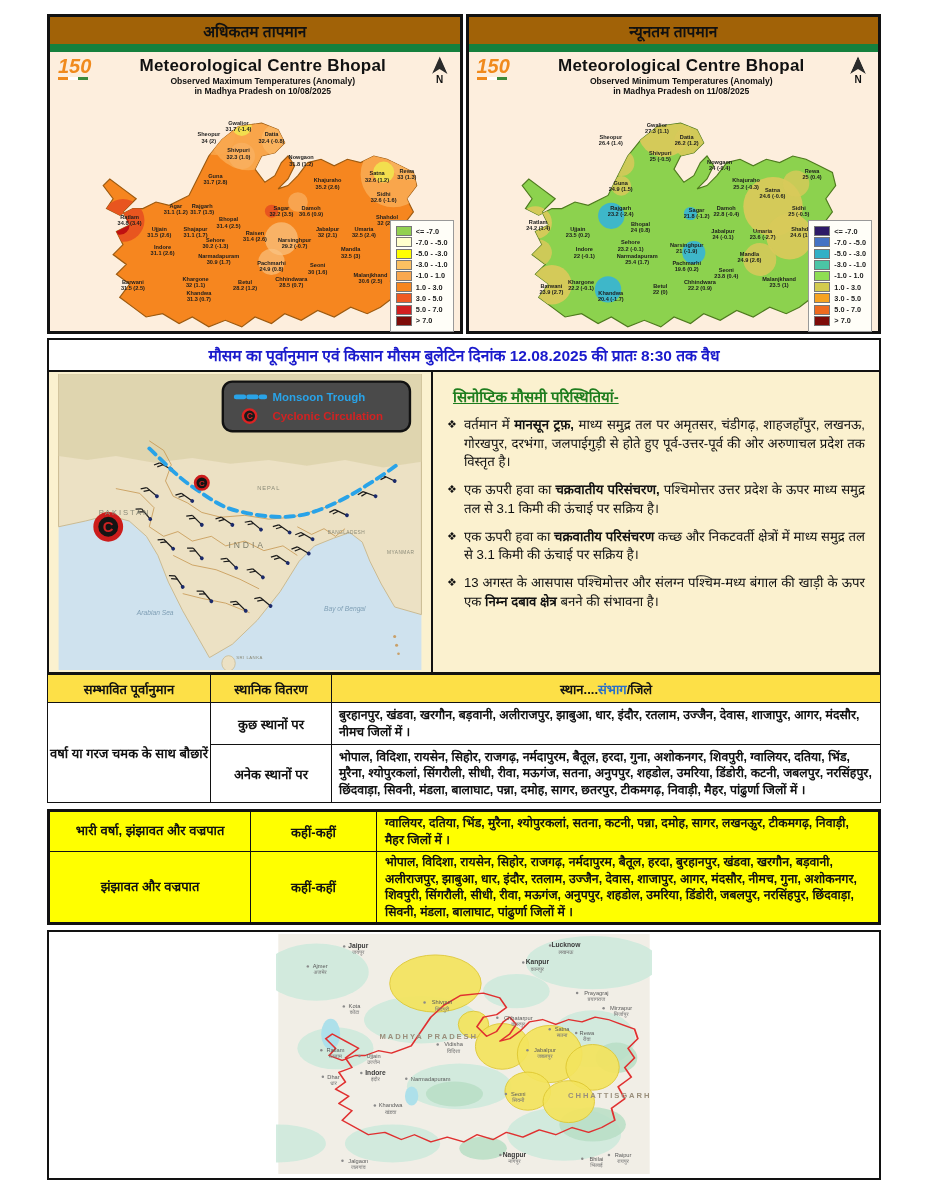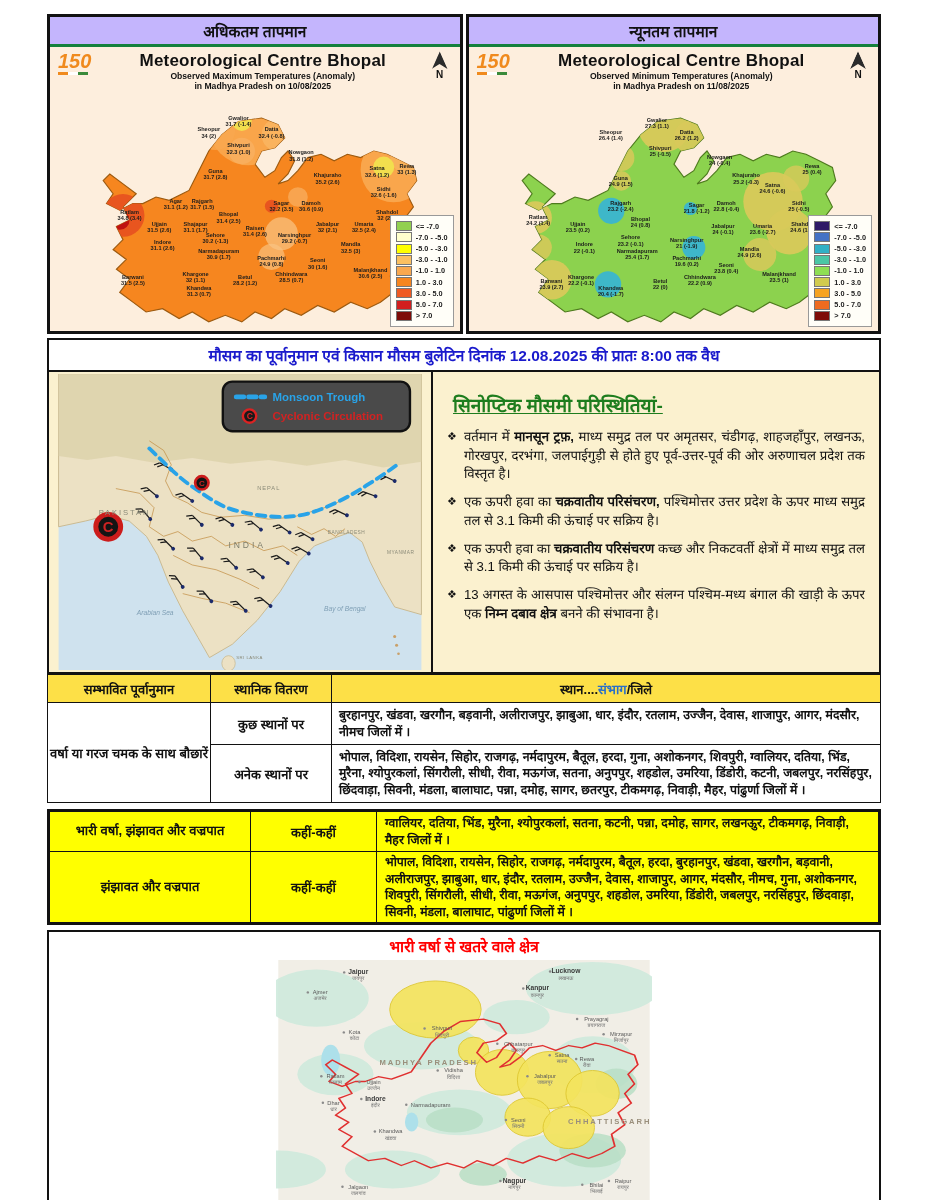--- a/index.html
+++ b/index.html
@@ -2,21 +2,21 @@
 <html lang="hi"><head>
 <meta charset="utf-8">
 <style>
   html,body{margin:0;padding:0;background:#fff;}
   body{width:927px;height:1200px;overflow:hidden;font-family:"Liberation Sans","DejaVu Sans",sans-serif;color:#111;}
   .page{position:relative;width:834px;margin:14px auto 0 47px;}
 
   
   .toprow{display:flex;gap:3px;height:320px;}
   .panel{flex:1;border:3px solid #121212;background:#fdeedd;display:flex;flex-direction:column;box-sizing:border-box;}
-  .panel-h{height:27px;background:#c4b5fd;border-bottom:3px solid #15803d;display:flex;align-items:center;justify-content:center;font-weight:bold;font-size:15.5px;}
+  .panel-h{height:27px;background:#a16207;border-bottom:8px solid #15803d;display:flex;align-items:center;justify-content:center;font-weight:bold;font-size:15.5px;}
   .panel-b{position:relative;flex:1;}
   .title-row{display:flex;align-items:flex-start;padding:4px 8px 0 8px;}
   .logo150{font-weight:bold;font-style:italic;font-size:20px;color:#f08a1d;line-height:1;width:40px;}
   .logo150 i{display:block;height:3px;width:30px;background:linear-gradient(90deg,#f08a1d 33%,#fff 33%,#fff 66%,#3a8a3a 66%);margin-top:1px;}
   .t-center{flex:1;text-align:center;}
   .t-main{font-weight:bold;font-size:17px;letter-spacing:.2px;}
   .t-sub{font-weight:bold;font-size:8.6px;line-height:1.2;}
   .narrow{width:24px;text-align:center;font-weight:bold;font-size:10px;}
   .narrow .tri{width:0;height:0;border-left:8px solid transparent;border-right:8px solid transparent;border-bottom:18px solid #2b2b2b;margin:0 auto;clip-path:polygon(50% 0,100% 100%,50% 72%,0 100%);}
   .map-wrap{position:absolute;left:40px;top:58px;width:330px;height:230px;}
@@ -29,21 +29,21 @@
   .leg-sw{width:14px;height:8px;border:1px solid #777;margin-right:4px;}
   .leg-tx{font-size:7.3px;font-weight:600;color:#222;text-align:center;}
 
   
   .midbox{border:2.5px solid #121212;margin-top:4px;box-sizing:border-box;background:#fbf1cf;}
   .banner{height:30px;background:#fff;border-bottom:2px solid #121212;display:flex;align-items:center;justify-content:center;}
   .banner span{color:#1a1acc;font-weight:bold;font-size:15.5px;}
   .midrow{display:flex;height:300px;}
   .indiacell{width:384px;border-right:2px solid #121212;box-sizing:border-box;background:#fbf1cf;display:flex;align-items:center;justify-content:center;}
   .syncell{flex:1;padding:8px 14px 0 14px;}
-  .syn-h{color:#1e7d1e;font-weight:bold;font-size:19px;text-decoration:underline;margin:12px 0 10px 6px;}
+  .syn-h{color:#1e7d1e;font-weight:bold;font-size:15px;text-decoration:underline;margin:6px 0 10px 6px;}
   .bullet{display:flex;margin:0 0 9px 0;}
   .bullet .mk{font-size:11px;margin:2px 7px 0 0;color:#111;}
   .bullet .tx{flex:1;font-size:13.2px;line-height:1.42;text-align:justify;}
   .bullet b{font-weight:bold;}
 
   
   table.fc{width:834px;border-collapse:collapse;table-layout:fixed;margin-top:0;}
   table.fc th,table.fc td{border:1.6px solid #121212;}
   table.fc th{background:#fde047;font-size:13px;font-weight:bold;height:25px;}
   .fc-c1{width:160px;} .fc-c2{width:118px;margin-left:36px;}
@@ -298,21 +298,21 @@
               <span class="leg-sw" style="background: rgb(126, 12, 8);"></span>
               <span class="leg-tx">&gt; 7.0</span>
             </div>
           </div>
       </div>
     </div>
   </div>
 
   <div class="midbox">
     <div class="banner">
-        <span>मौसम का पूर्वानुमान एवं किसान मौसम बुलेटिन दिनांक 12.08.2025 की प्रातः 8:00 तक वैध</span>
+        <span>मौसम का पूर्वानुमान एवं किसान मौसम बुलेटिन दिनांक 12.08.2025 की प्रातः 8:30 तक वैध</span>
       </div>
     <div class="midrow">
       <div class="indiacell">
         <svg id="indiamap" viewBox="0 0 380 310" width="378" height="296">
           <rect x="0" y="0" width="380" height="310" fill="#cfe2ee"></rect>
           <path d="M0,0 H380 V252 L352,244 L338,220 L326,196 L318,176 L305,166 L288,172 L268,180 L252,196 L232,228 L208,258 L182,283 L158,297 L146,276 L130,248 L115,218 L104,190 L92,170 L74,154 L52,148 L28,154 L0,160 Z" fill="#ece1c4" stroke="#c9b98f" stroke-width="1"></path>
           <path d="M0,0 H380 V92 L340,98 L300,90 L260,96 L220,90 L180,94 L140,88 L100,93 L60,86 L30,90 L0,86 Z" fill="#ddd2ab" opacity="0.85"></path>
           <ellipse cx="178" cy="303" rx="7" ry="8" fill="#ece1c4" stroke="#c9b98f" stroke-width="0.8"></ellipse>
           <circle cx="352" cy="275" r="1.6" fill="#c9a06a"></circle>
             <circle cx="354" cy="284" r="1.6" fill="#c9a06a"></circle>
@@ -544,21 +544,20 @@
       <tr class="wr2">
         <td class="wtype w-c1">झंझावत और वज्रपात</td>
         <td class="wfreq w-c2">कहीं-कहीं</td>
         <td class="wareas">भोपाल, विदिशा, रायसेन, सिहोर, राजगढ़, नर्मदापुरम, बैतूल, हरदा, बुरहानपुर, खंडवा, खरगौन, बड़वानी, अलीराजपुर, झाबुआ, धार, इंदौर, रतलाम, उज्जैन, देवास, शाजापुर, आगर, मंदसौर, नीमच, गुना, अशोकनगर, शिवपुरी, सिंगरौली, सीधी, रीवा, मऊगंज, अनुपपुर, शहडोल, उमरिया, डिंडोरी, जबलपुर, नरसिंहपुर, छिंदवाड़ा, सिवनी, मंडला, बालाघाट, पांढुर्णा जिलों में ।</td>
       </tr>
     </tbody>
       </table>
   </div>
 
   <div class="botbox">
-    <div class="bot-title">भारी वर्षा से खतरे वाले क्षेत्र</div>
     <div class="botmap">
       <svg id="dangermap" viewBox="0 0 390 252" width="376" height="240">
         <rect x="0" y="0" width="390" height="252" fill="#f1eee6"></rect>
         <g fill="#cfeadd" opacity="0.9">
           <ellipse cx="40" cy="40" rx="55" ry="30"></ellipse>
             <ellipse cx="330" cy="30" rx="70" ry="28"></ellipse>
           <ellipse cx="150" cy="90" rx="60" ry="25"></ellipse>
             <ellipse cx="60" cy="120" rx="40" ry="22"></ellipse>
           <ellipse cx="190" cy="160" rx="55" ry="24"></ellipse>
             <ellipse cx="330" cy="110" rx="45" ry="30"></ellipse>

